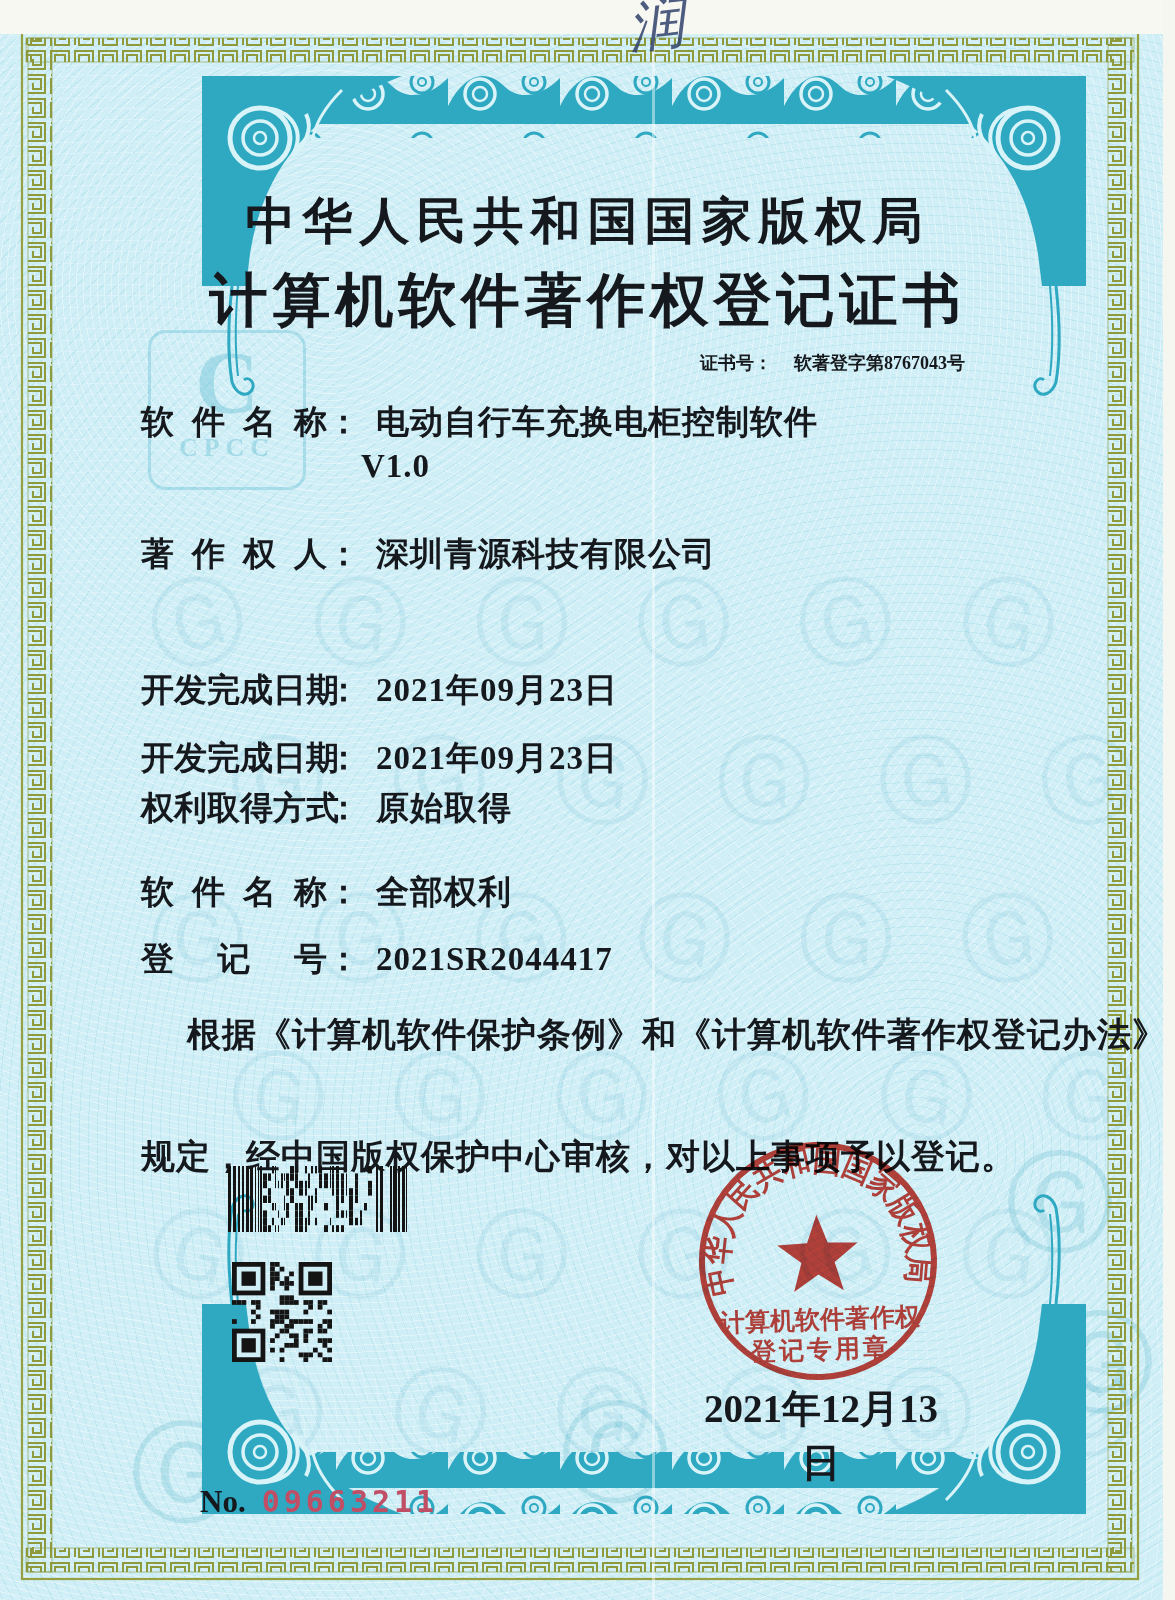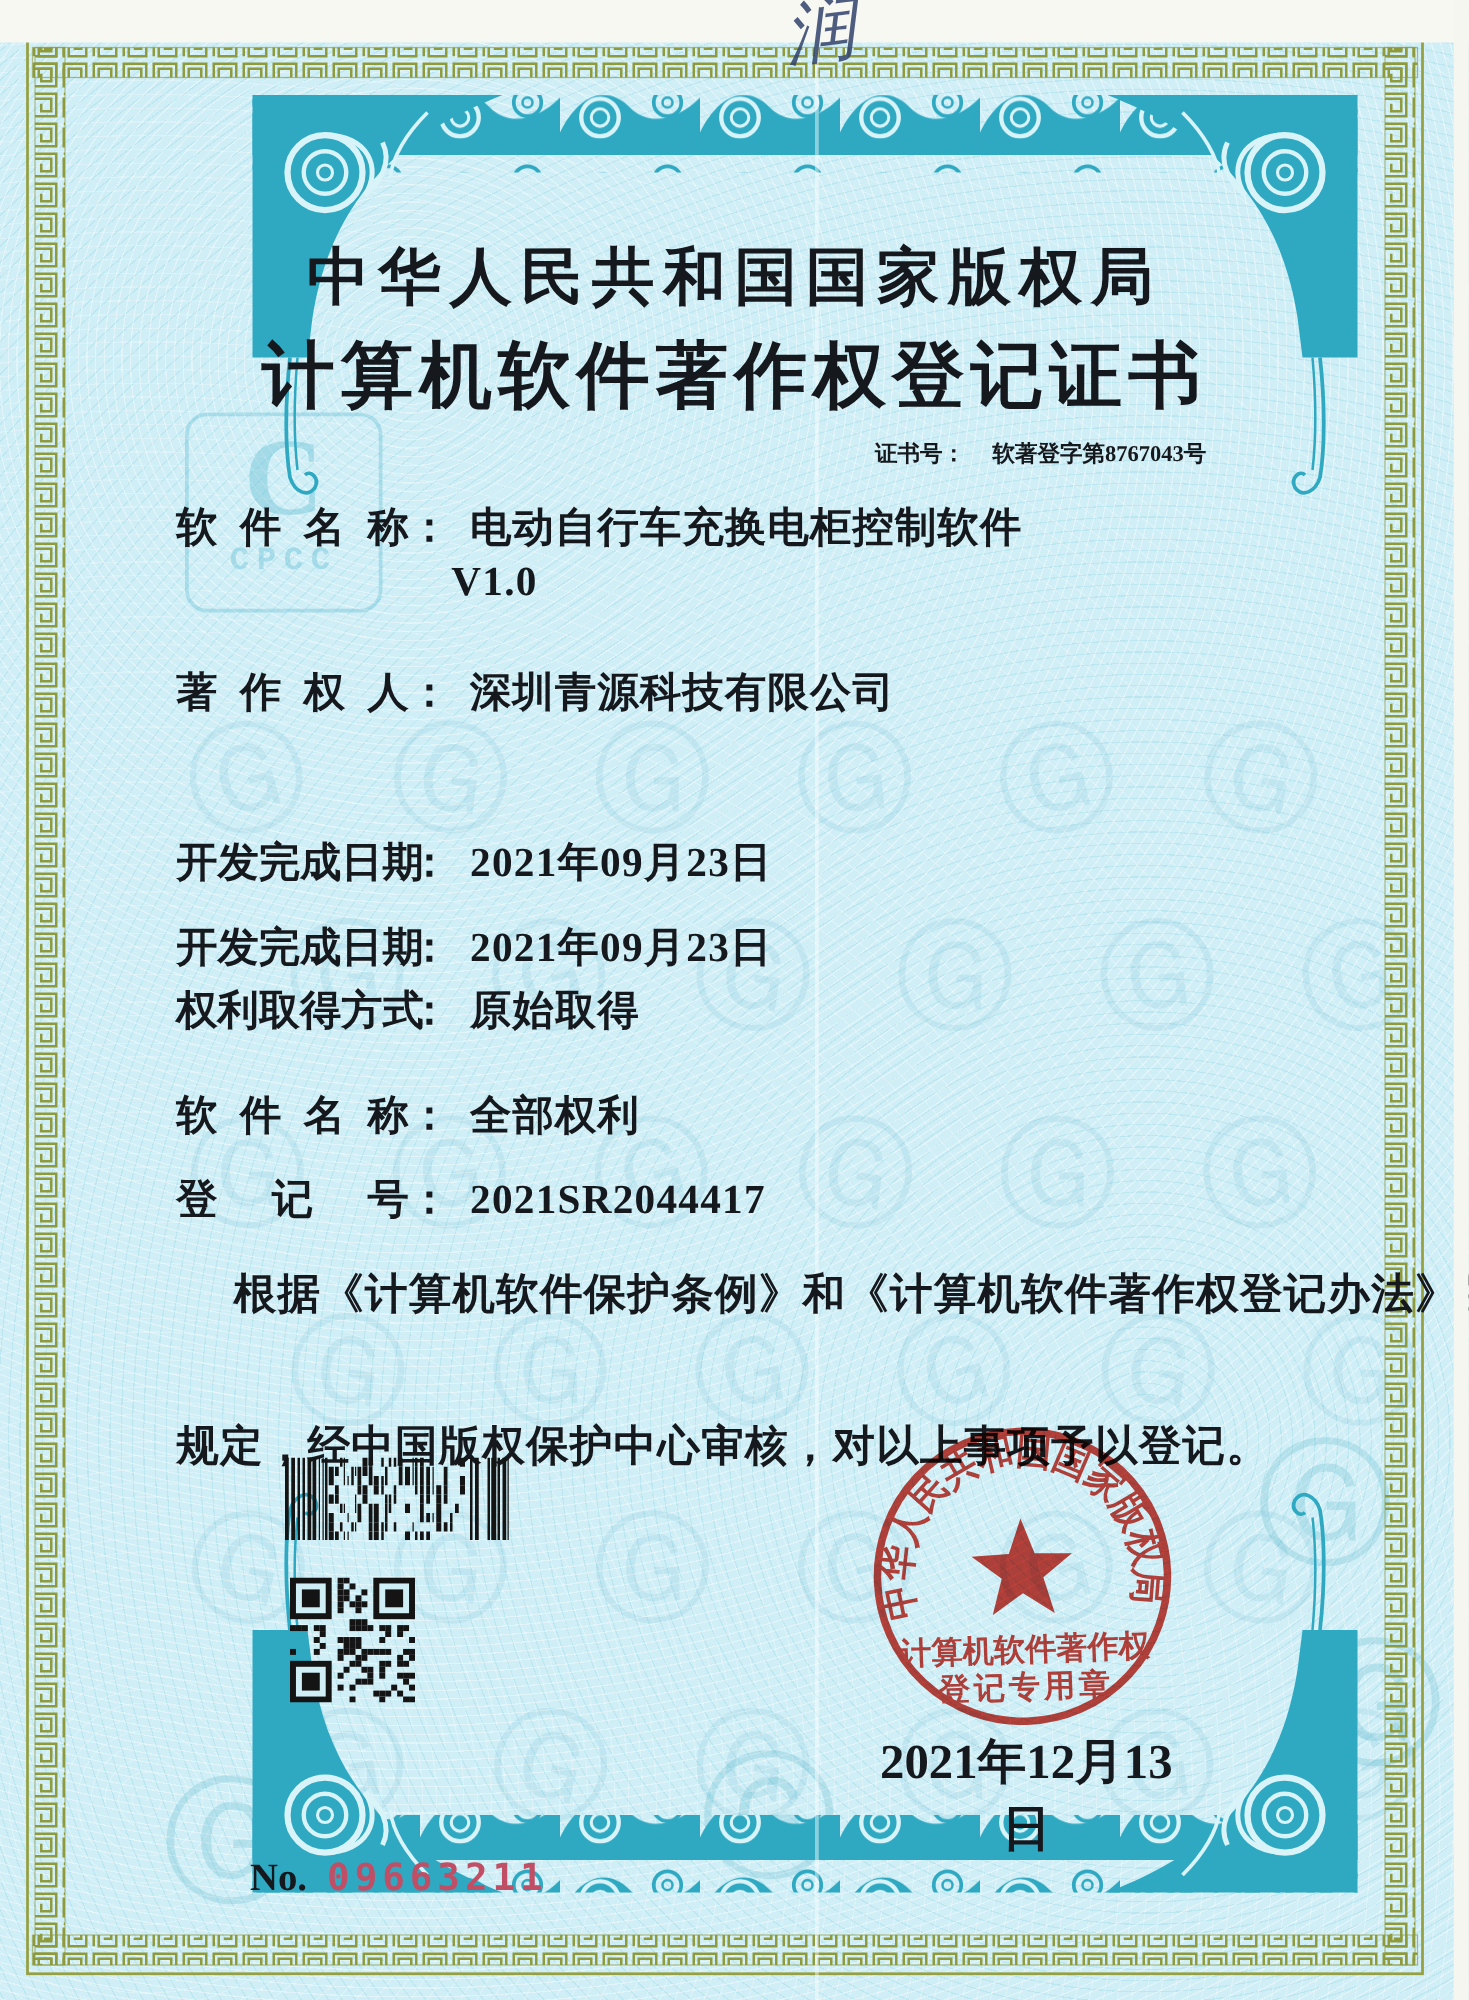--- a/index.html
+++ b/index.html
@@ -23,21 +23,21 @@
   }
   
   #gmarks{left:0;top:0;width:1175px;height:1600px;z-index:0;}
   #gmarks span{position:absolute;font-family:"DejaVu Sans",sans-serif;}
   .cpcc{
     left:148px;top:330px;width:152px;height:154px;z-index:1;
     border:3px solid rgba(72,178,202,.30);border-radius:18px;
     text-align:center;color:rgba(72,178,202,.32);
   }
   .cpcc .big-c{font-size:88px;line-height:100px;font-weight:700;}
-  .cpcc .cap{font-size:26px;letter-spacing:6px;font-weight:700;font-family:Liberation Mono, monospace;}
+  .cpcc .cap{font-size:26px;letter-spacing:6px;font-weight:700;}
   
   #frame{left:0;top:0;z-index:1;}
   
   .content{z-index:3;color:#15181c;}
   .title1{left:0;top:188px;width:1175px;text-align:center;font-size:50px;font-weight:700;letter-spacing:7px;}
   .title2{left:0;top:262px;width:1175px;text-align:center;font-size:58px;font-weight:700;letter-spacing:5px;}
   .certno{left:700px;top:351px;font-size:18px;font-weight:700;white-space:nowrap;}
   .certno .cl{margin-right:22px;}
   .row{left:141px;white-space:nowrap;font-size:33px;font-weight:700;}
   .lbl{display:inline-block;width:186px;text-align:justify;text-align-last:justify;font-family:Liberation Serif, serif;}

